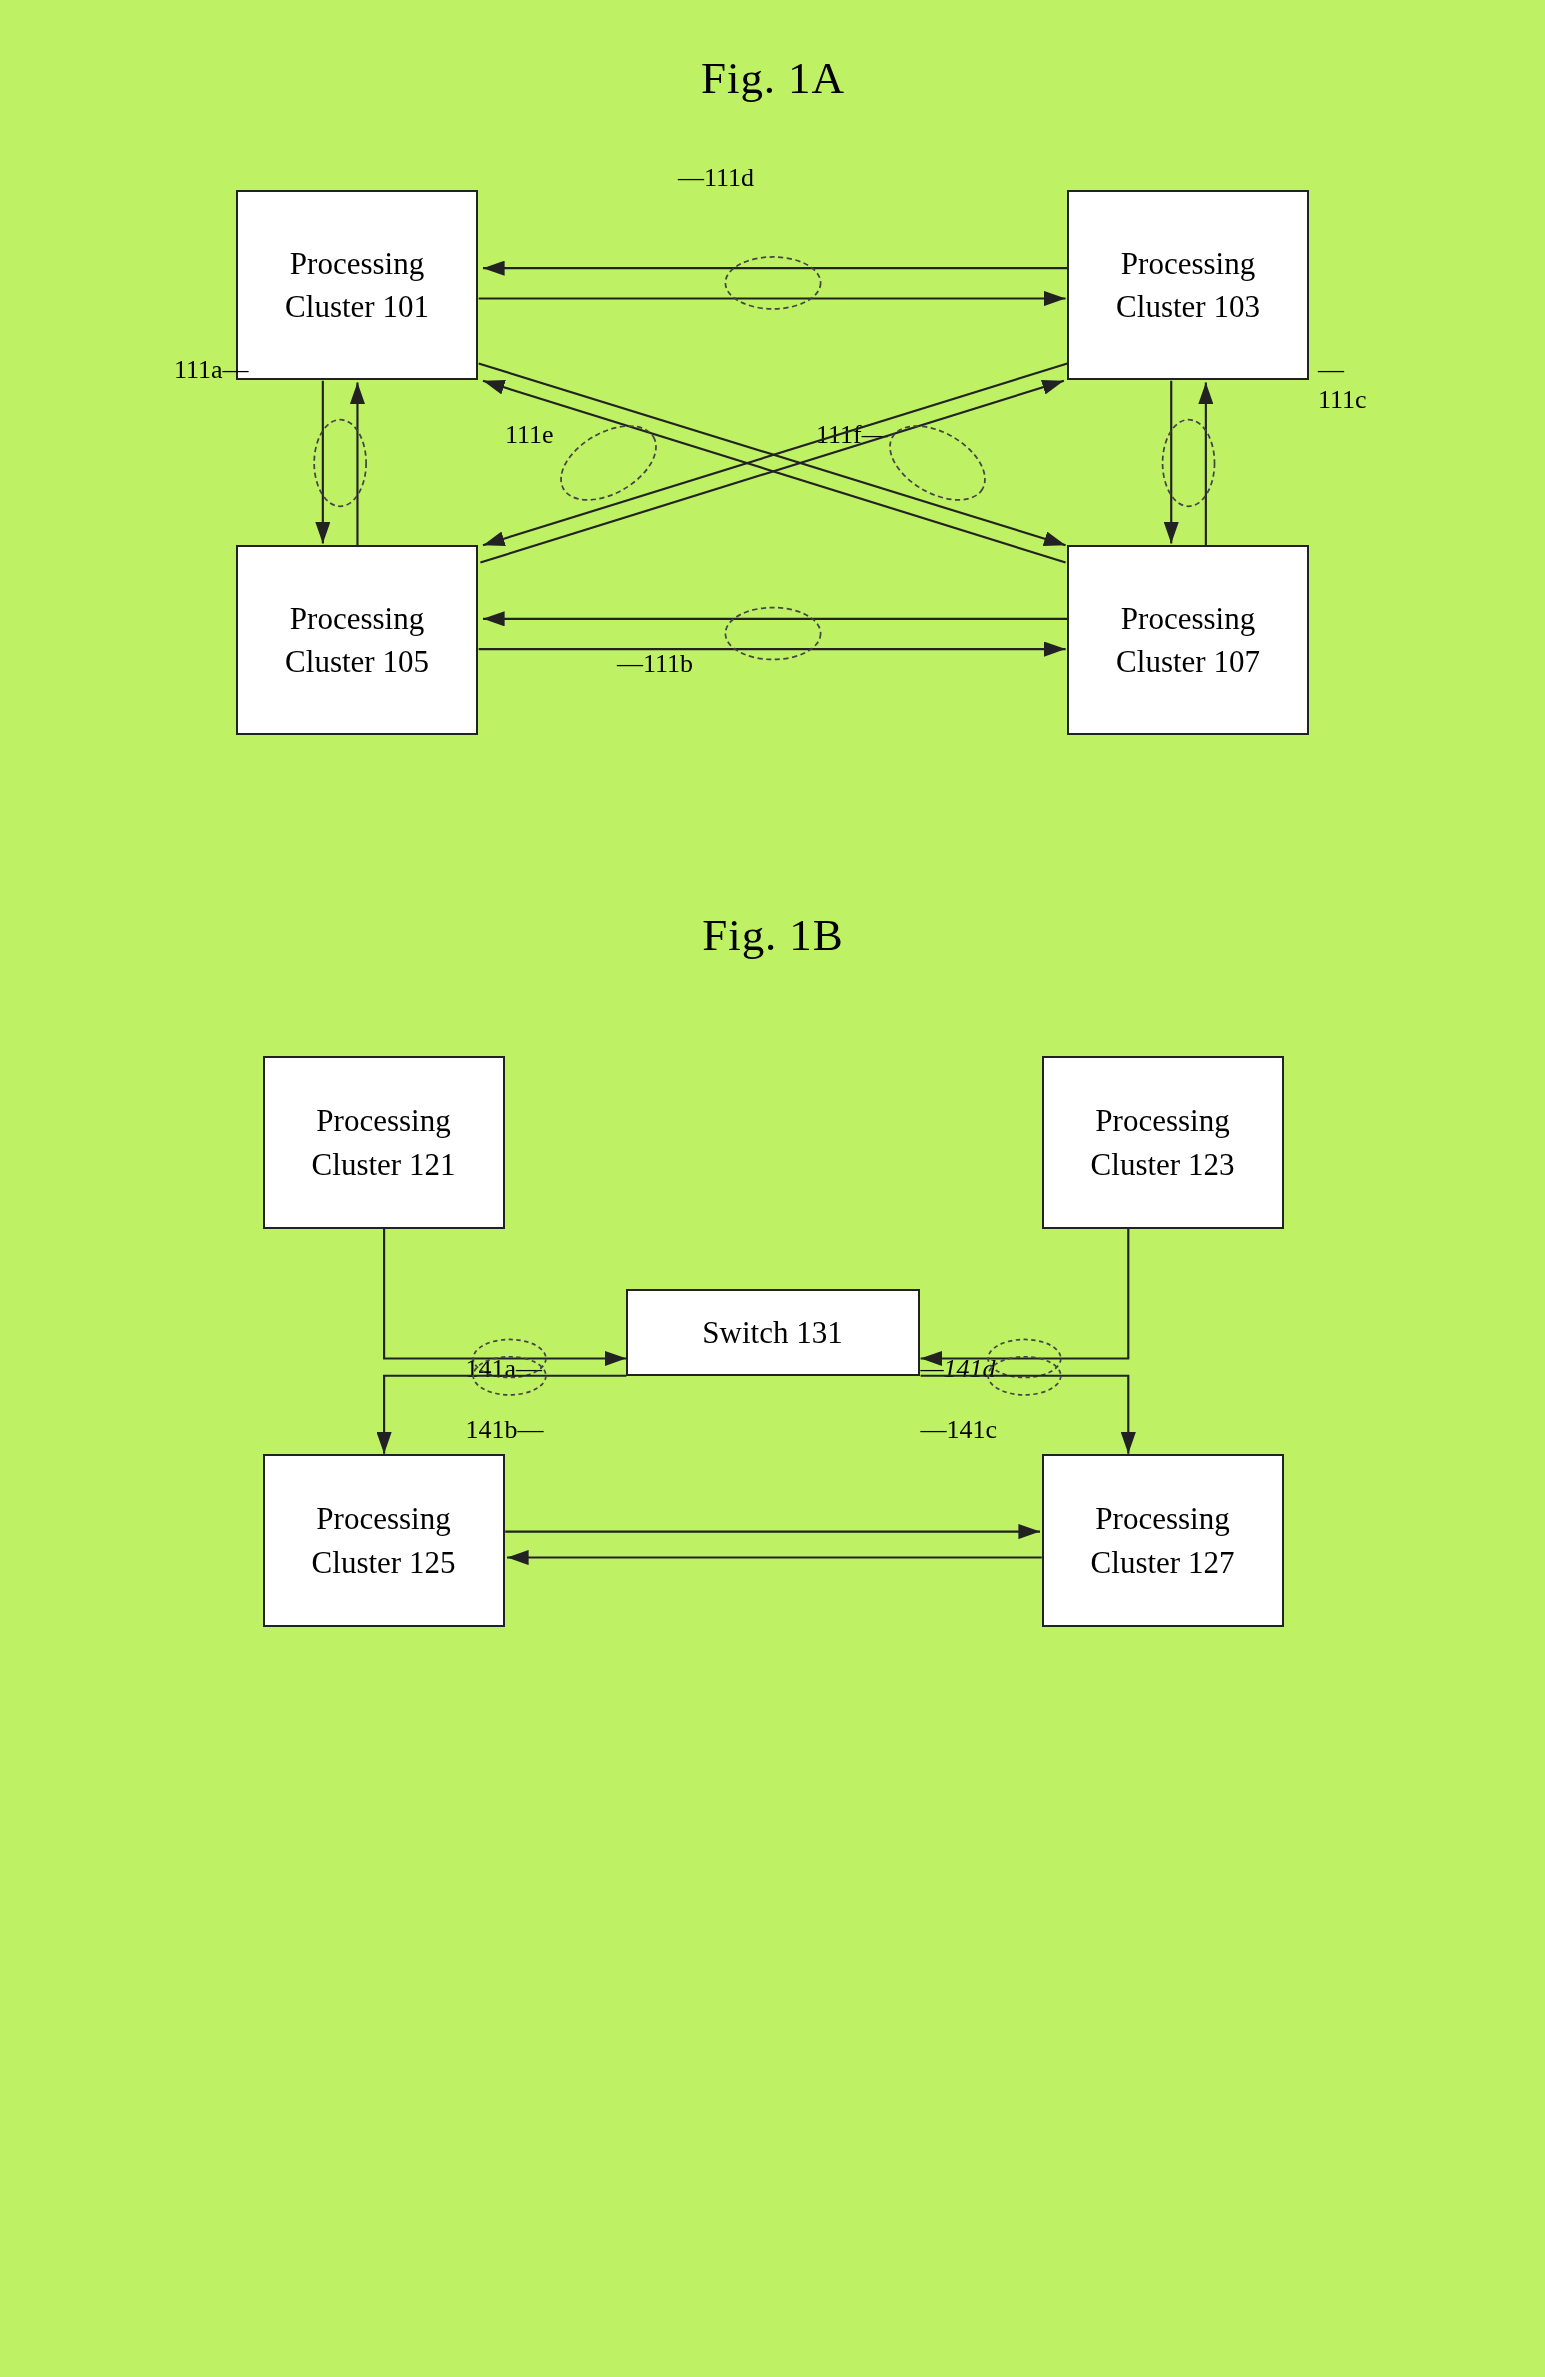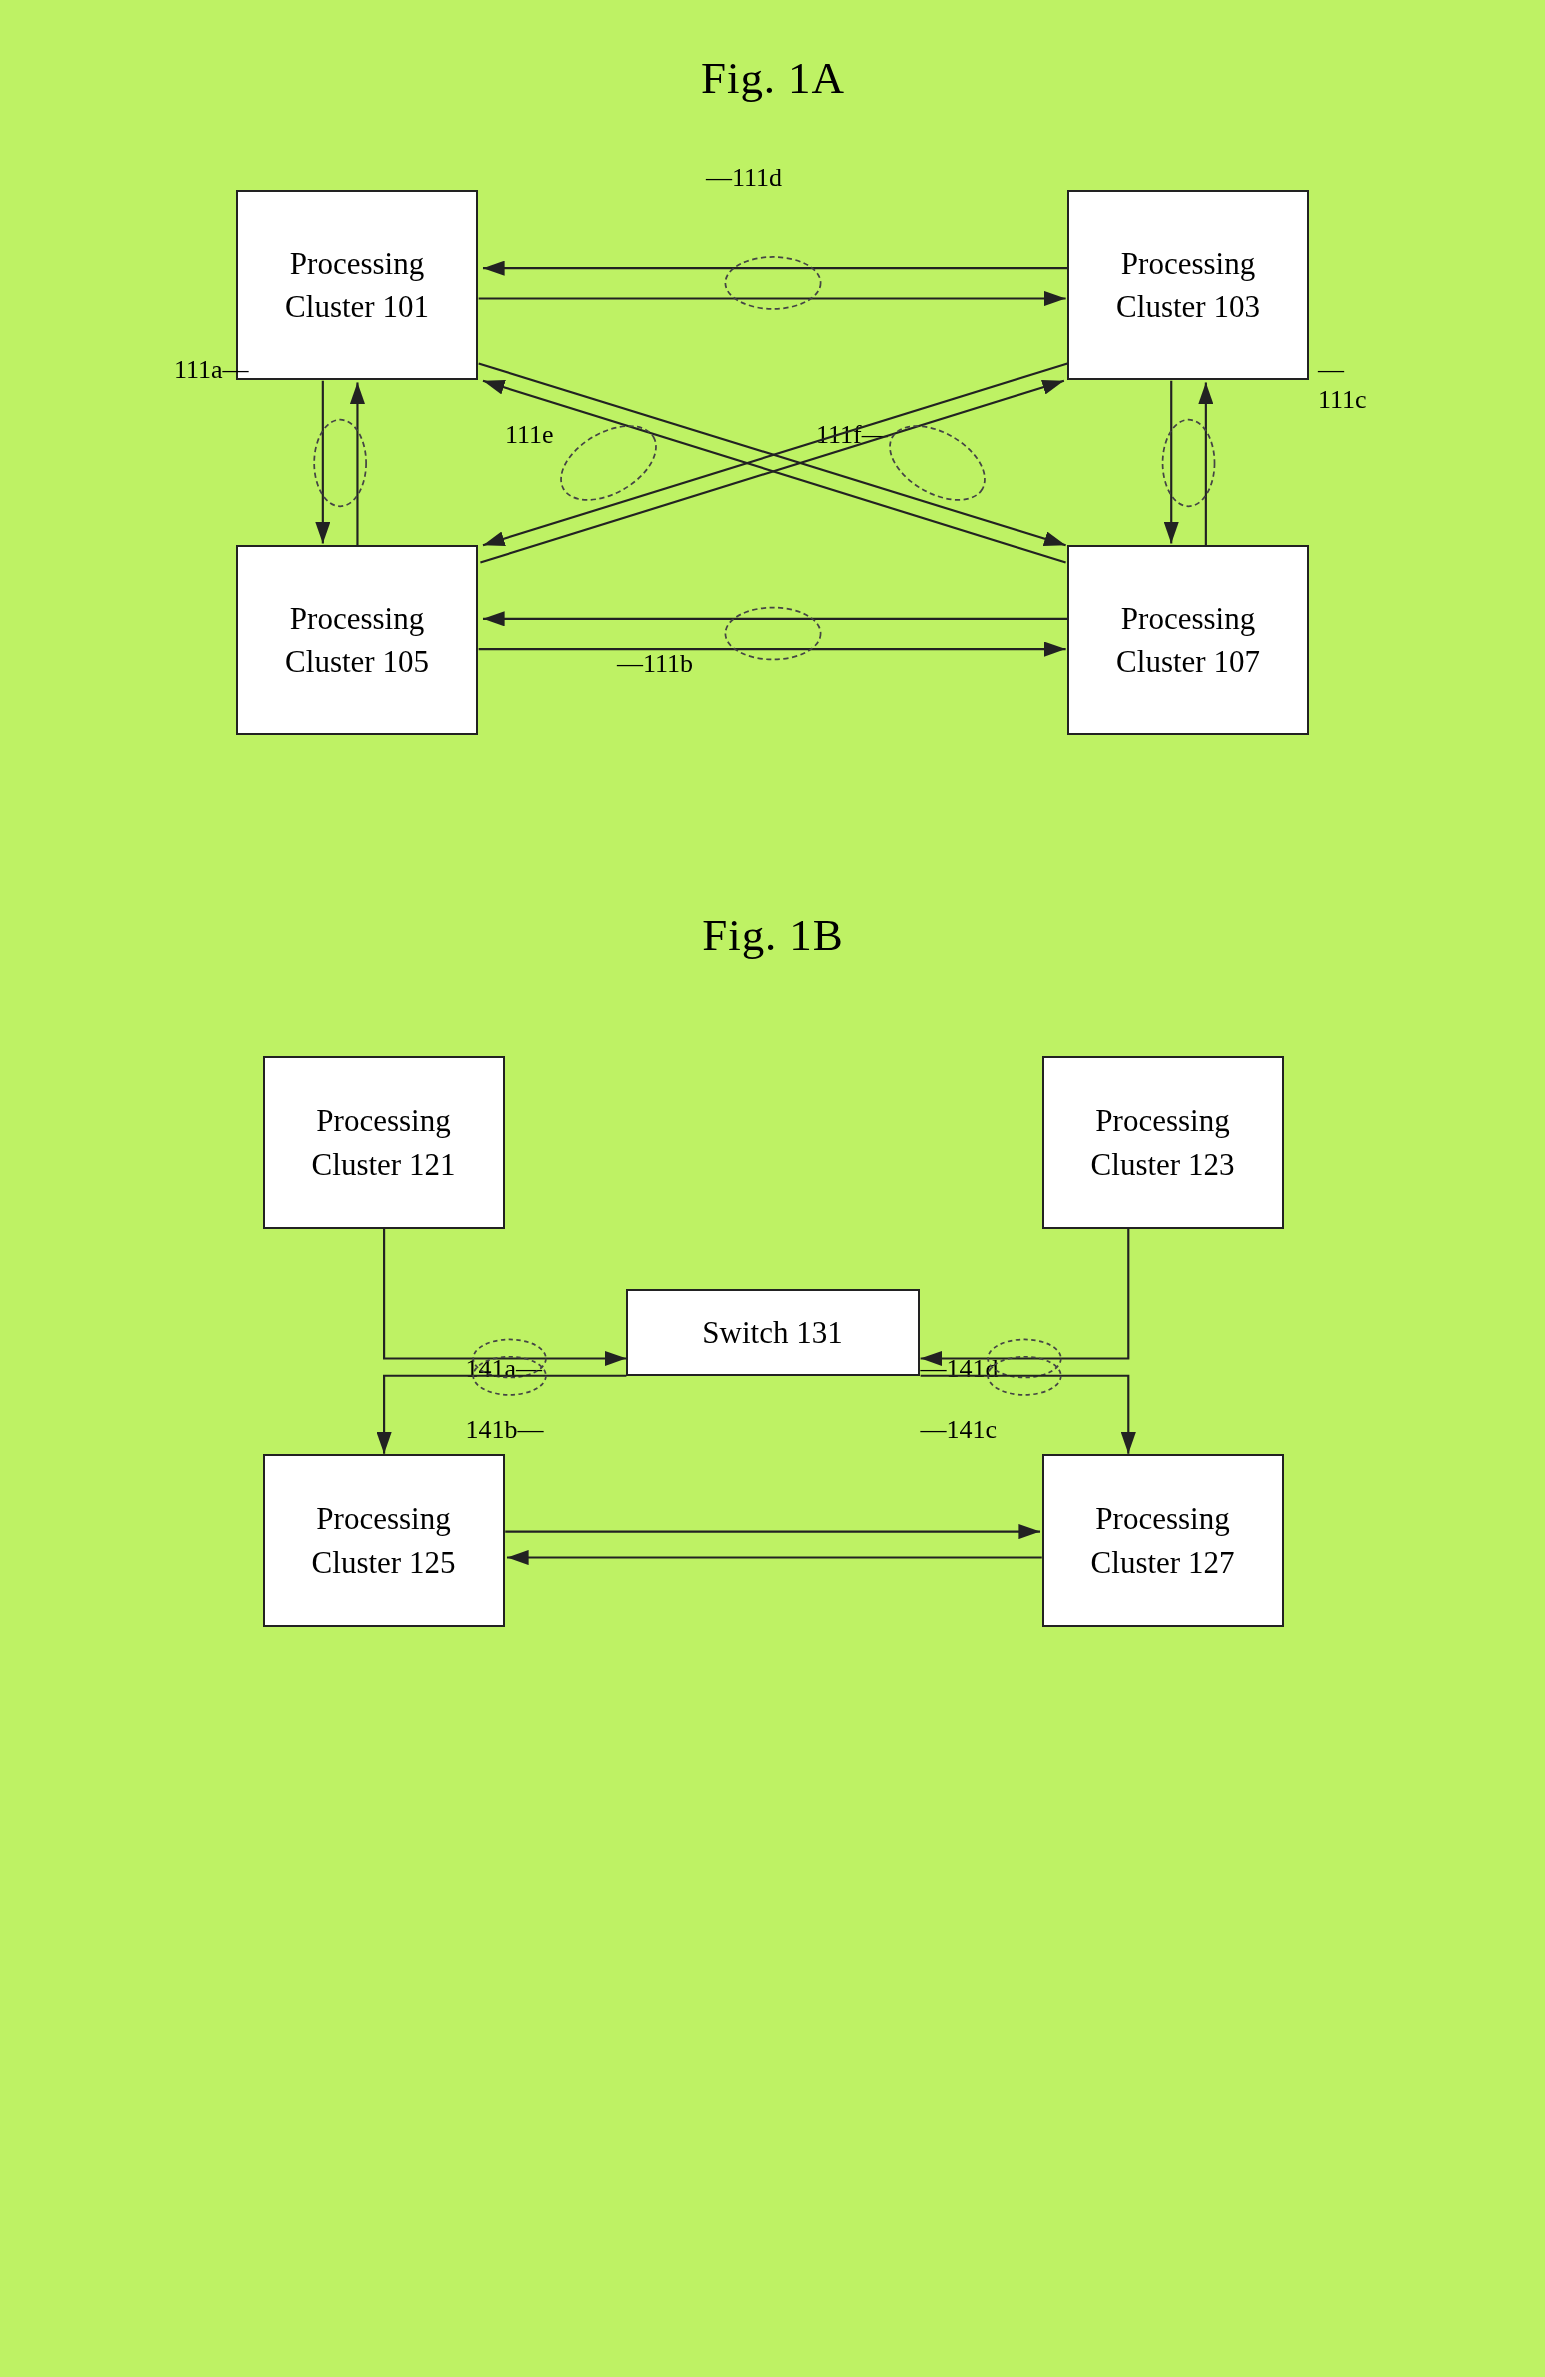--- a/index.html
+++ b/index.html
@@ -114,21 +114,21 @@
   <div class="fig1a-wrapper">
 
     <div class="cluster-box c101">Processing<br>Cluster 101</div>
     <div class="cluster-box c103">Processing<br>Cluster 103</div>
     <div class="cluster-box c105">Processing<br>Cluster 105</div>
     <div class="cluster-box c107">Processing<br>Cluster 107</div>
 
     <div class="label-tag" style="left:7px; top:208px;">111a—</div>
     <div class="label-tag" style="left:450px; top:502px;text-align:center;">—111b</div>
     <div class="label-tag" style="left:1151px; top:208px;">—111c</div>
-    <div class="label-tag" style="left:539px; top:15.6px;">—111d</div>
+    <div class="label-tag" style="left:511px; top:15.6px;">—111d</div>
     <div class="label-tag" style="left:338px; top:273px;">111e</div>
     <div class="label-tag" style="left:649px; top:273px;">111f—</div>
 
     <svg class="fig1a-svg" viewBox="0 0 1400 700" width="1212" height="606">
 
       <defs>
         <marker id="arrow" markerWidth="10" markerHeight="7" refX="10" refY="3.5" orient="auto">
           <polygon points="0 0, 10 3.5, 0 7" fill="#222"></polygon>
         </marker>
         <marker id="arrow-rev" markerWidth="10" markerHeight="7" refX="0" refY="3.5" orient="auto">
@@ -176,21 +176,21 @@
 
     <div class="cluster-box c121">Processing<br>Cluster 121</div>
     <div class="cluster-box c123">Processing<br>Cluster 123</div>
     <div class="cluster-box c125">Processing<br>Cluster 125</div>
     <div class="cluster-box c127">Processing<br>Cluster 127</div>
     <div class="switch-box">Switch 131</div>
 
     <div class="label-tag" style="left:255px; top:333px;">141a—</div>
     <div class="label-tag" style="left:255px; top:394px;">141b—</div>
     <div class="label-tag" style="left:710px; top:394px;">—141c</div>
-    <div class="label-tag" style="left:710px; top:333px;">—141d</div>
+    <div class="label-tag" style="left:710px; top:333px;font-style:italic;">—141d</div>
 
     <svg class="fig1b-svg" viewBox="0 0 1300 750" width="1125" height="649">
       <defs>
         <marker id="arrow2" markerWidth="10" markerHeight="7" refX="10" refY="3.5" orient="auto">
           <polygon points="0 0, 10 3.5, 0 7" fill="#222"></polygon>
         </marker>
         <marker id="arrow2-rev" markerWidth="10" markerHeight="7" refX="0" refY="3.5" orient="auto">
           <polygon points="10 0, 0 3.5, 10 7" fill="#222"></polygon>
         </marker>
       </defs>

